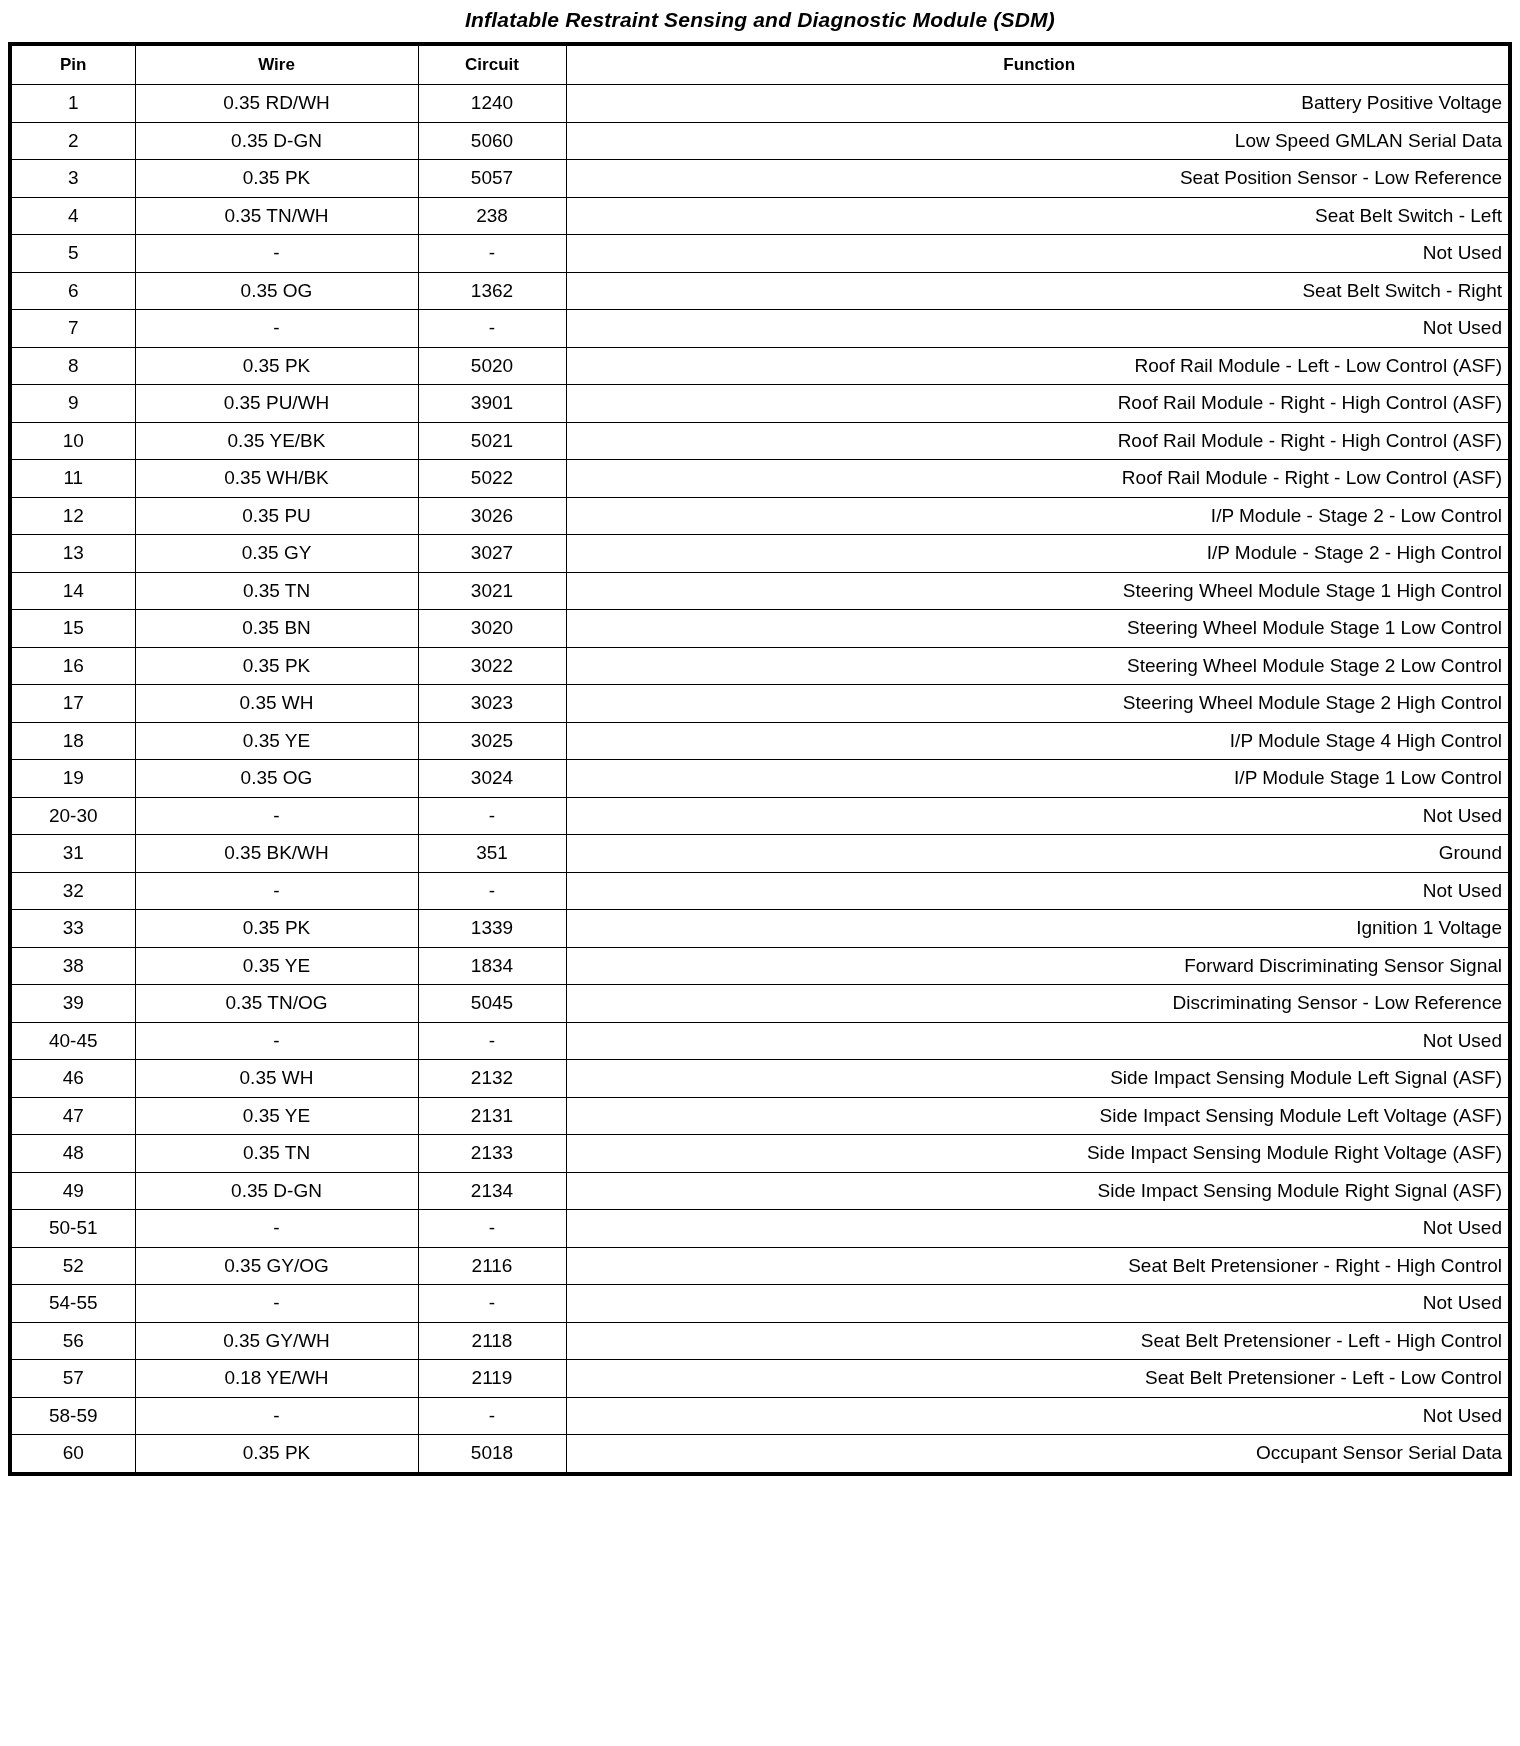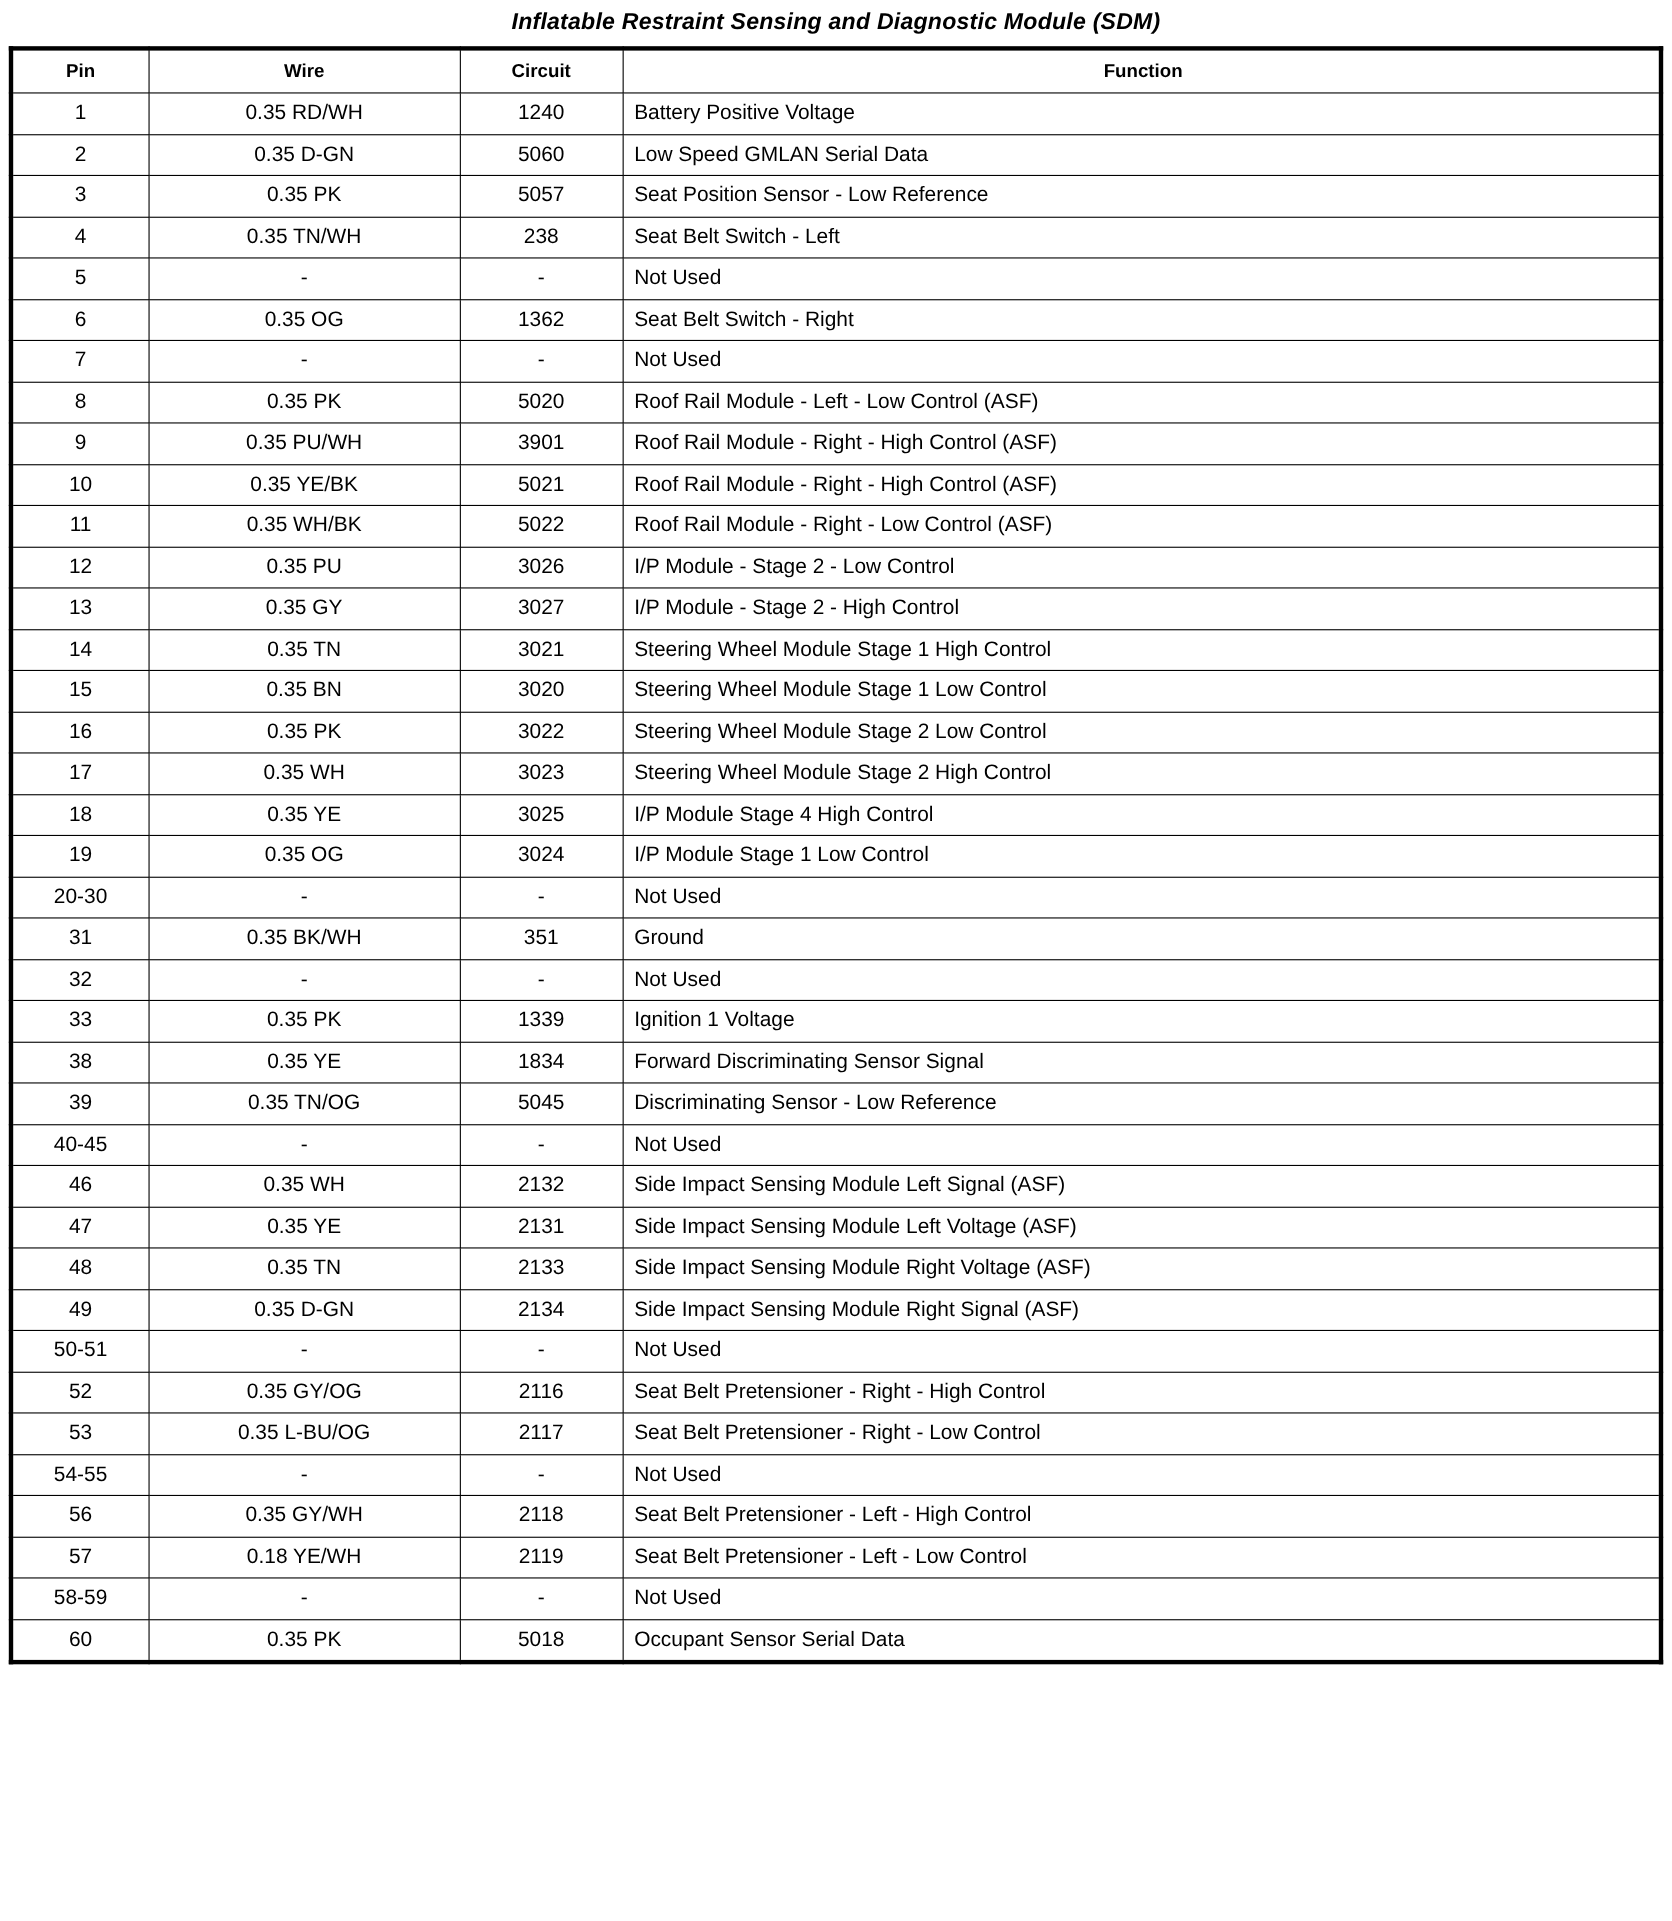--- a/index.html
+++ b/index.html
@@ -39,21 +39,21 @@
     overflow: hidden;
     white-space: nowrap;
   }
   table.pinout th {
     font-weight: bold;
     font-size: 17px;
     height: 38px;
   }
   table.pinout td.fn,
   table.pinout th.fn-h {
-    text-align: left;
+    text-align: right;
     padding-left: 10px;
   }
   table.pinout th.fn-h { text-align: center; }
   col.c-pin { width: 125px; }
   col.c-wire { width: 283px; }
   col.c-circuit { width: 148px; }
   col.c-fn { width: auto; }
 </style>
 </head>
 <body>
@@ -263,26 +263,20 @@
           <td>-</td>
           <td class="fn">Not Used</td>
         </tr>
         <tr>
           <td>52</td>
           <td>0.35 GY/OG</td>
           <td>2116</td>
           <td class="fn">Seat Belt Pretensioner - Right - High Control</td>
         </tr>
         <tr>
-          <td>53</td>
-          <td>0.35 L-BU/OG</td>
-          <td>2117</td>
-          <td class="fn">Seat Belt Pretensioner - Right - Low Control</td>
-        </tr>
-        <tr>
           <td>54-55</td>
           <td>-</td>
           <td>-</td>
           <td class="fn">Not Used</td>
         </tr>
         <tr>
           <td>56</td>
           <td>0.35 GY/WH</td>
           <td>2118</td>
           <td class="fn">Seat Belt Pretensioner - Left - High Control</td>

